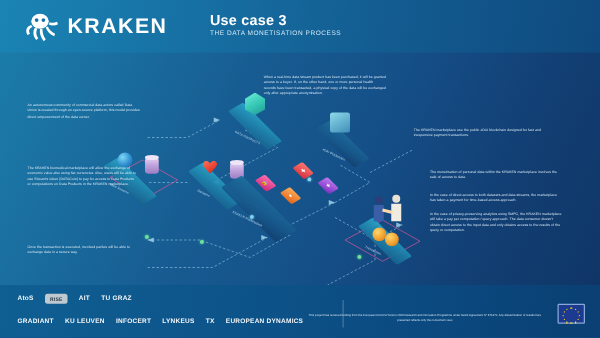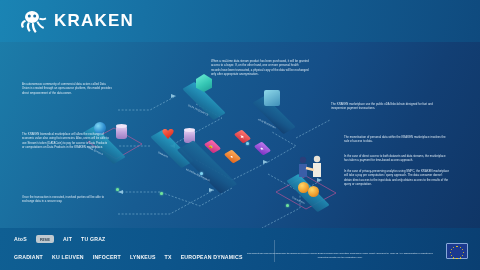--- a/index.html
+++ b/index.html
@@ -131,20 +131,24 @@
         <circle cx="11.3" cy="8" r="1.5" fill="#1771a4"></circle>
         <circle cx="16.7" cy="8" r="1.5" fill="#1771a4"></circle>
         <path d="M7 12 C3 13 2 17 4 20 L6 19 C4.6 16.8 5.3 14.6 8 13.6 Z"></path>
         <path d="M10 14 C8 17 8.4 21 11 24 L12.6 22.6 C10.8 20.2 10.6 17.4 11.8 15 Z"></path>
         <path d="M14 15 C13.4 18.4 14.6 22 17 25 L18.6 23.4 C16.8 21 16 18.2 16 15.3 Z"></path>
         <path d="M18.5 14 C19.8 17 22 19.6 25.4 21 L26 19 C23.2 17.6 21.2 15.6 20.3 13.2 Z"></path>
         <path d="M21 11.5 C23.4 12.6 26 12.6 28.4 11.3 L27.6 9.4 C25.6 10.4 23.6 10.5 21.8 9.8 Z"></path>
       </g>
     </svg>
     <div class="logo-word">KRAKEN</div>
+    <div class="uc-block">
+      <div class="uc-title">Use case 3</div>
+      <div class="uc-sub">THE DATA MONETISATION PROCESS</div>
+    </div>
   </div>
 
   <div class="scene">
     <svg class="flow" width="480" height="186">
       <g fill="none" stroke="#9fd2ea" stroke-width="0.6" opacity="0.75" stroke-dasharray="2 1.6">
         <path d="M118 68 L150 68 L176 54"></path>
         <path d="M196 62 L222 76 L196 90 L170 104"></path>
         <path d="M150 104 L118 104"></path>
         <path d="M196 118 L232 138 L268 120"></path>
         <path d="M268 120 L296 104 L272 90"></path>

